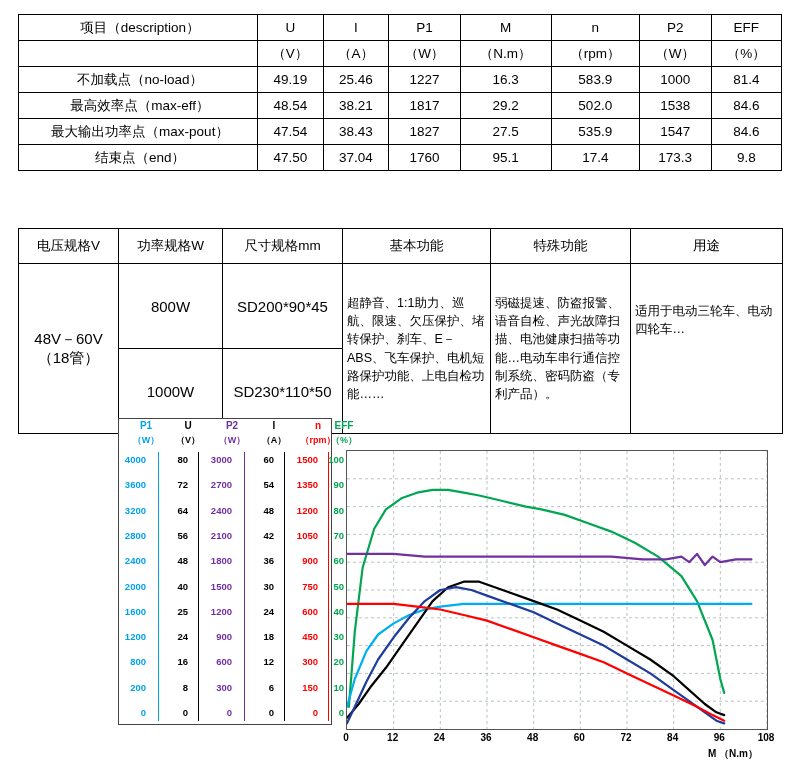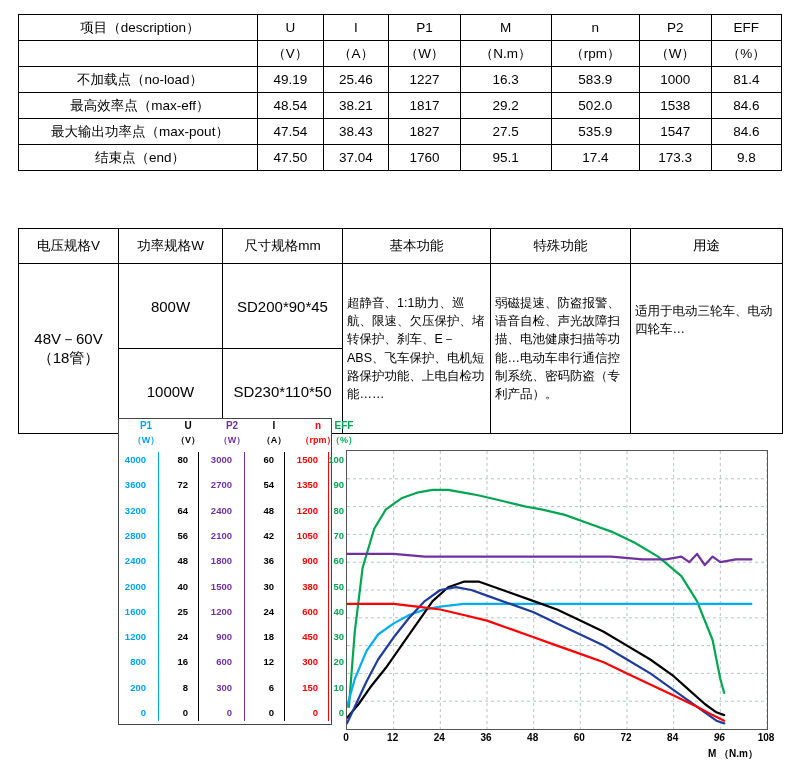--- a/index.html
+++ b/index.html
@@ -187,21 +187,21 @@
       <div class="lbl" style="left:216px;top:69.30000000000001px;width:40px;color:#000000">54</div>
       <div class="lbl" style="left:216px;top:44px;width:40px;color:#000000">60</div>
       <div style="position:absolute;left:266px;top:42px;width:1px;height:269px;background:#000000;"></div>
       <div class="hdr" style="left:278px;top:10px;width:44px;color:#ff0000">n</div>
       <div class="unit" style="left:278px;top:24px;width:44px;color:#ff0000">（rpm）</div>
       <div class="lbl" style="left:260px;top:297px;width:40px;color:#ff0000">0</div>
       <div class="lbl" style="left:260px;top:271.7px;width:40px;color:#ff0000">150</div>
       <div class="lbl" style="left:260px;top:246.4px;width:40px;color:#ff0000">300</div>
       <div class="lbl" style="left:260px;top:221.1px;width:40px;color:#ff0000">450</div>
       <div class="lbl" style="left:260px;top:195.8px;width:40px;color:#ff0000">600</div>
-      <div class="lbl" style="left:260px;top:170.5px;width:40px;color:#ff0000">380</div>
+      <div class="lbl" style="left:260px;top:170.5px;width:40px;color:#ff0000">750</div>
       <div class="lbl" style="left:260px;top:145.2px;width:40px;color:#ff0000">900</div>
       <div class="lbl" style="left:260px;top:119.9px;width:40px;color:#ff0000">1050</div>
       <div class="lbl" style="left:260px;top:94.6px;width:40px;color:#ff0000">1200</div>
       <div class="lbl" style="left:260px;top:69.30000000000001px;width:40px;color:#ff0000">1350</div>
       <div class="lbl" style="left:260px;top:44px;width:40px;color:#ff0000">1500</div>
       <div style="position:absolute;left:310px;top:42px;width:1px;height:269px;background:#ff0000;"></div>
       <div class="hdr" style="left:304px;top:10px;width:44px;color:#00a651">EFF</div>
       <div class="unit" style="left:304px;top:24px;width:44px;color:#00a651">（%）</div>
       <div class="lbl" style="left:286px;top:297px;width:40px;color:#00a651">0</div>
       <div class="lbl" style="left:286px;top:271.7px;width:40px;color:#00a651">10</div>
@@ -245,17 +245,17 @@
   </div>
   <div id="xaxis-layer">
       <div class="xt" style="left:318px;top:322px;width:20px;text-align:center;">0</div>
       <div class="xt" style="left:364.6666666666667px;top:322px;width:20px;text-align:center;">12</div>
       <div class="xt" style="left:411.3333333333333px;top:322px;width:20px;text-align:center;">24</div>
       <div class="xt" style="left:458px;top:322px;width:20px;text-align:center;">36</div>
       <div class="xt" style="left:504.66666666666663px;top:322px;width:20px;text-align:center;">48</div>
       <div class="xt" style="left:551.3333333333334px;top:322px;width:20px;text-align:center;">60</div>
       <div class="xt" style="left:598px;top:322px;width:20px;text-align:center;">72</div>
       <div class="xt" style="left:644.6666666666667px;top:322px;width:20px;text-align:center;">84</div>
-      <div class="xt" style="left:691.3333333333333px;top:322px;width:20px;text-align:center;font-style:italic;">96</div>
+      <div class="xt" style="left:691.3333333333333px;top:322px;width:20px;text-align:center;">96</div>
       <div class="xt" style="left:738px;top:322px;width:20px;text-align:center;">108</div>
     </div>
   <div class="axname" style="left:690px;top:337px;">M （N.m）</div>
 </div>
 
 </body></html>

